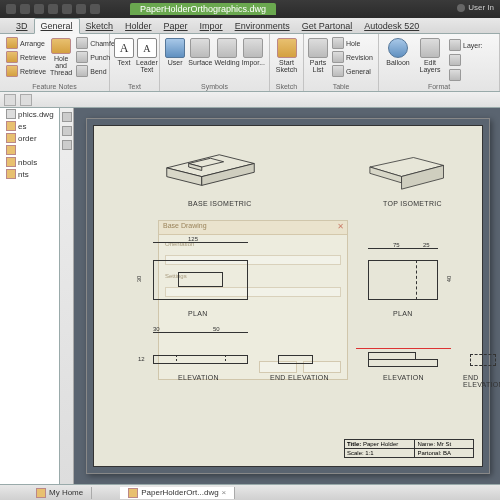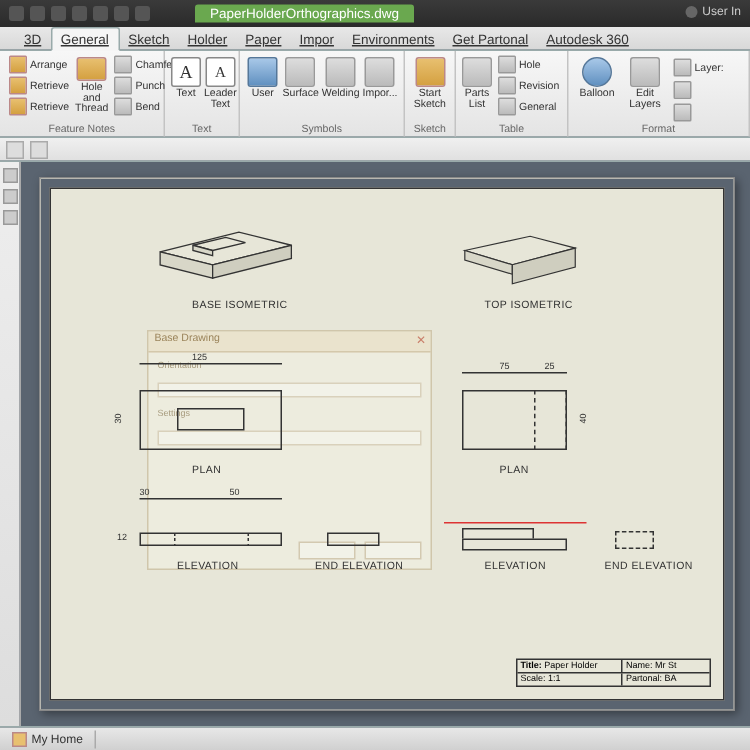--- a/index.html
+++ b/index.html
@@ -76,21 +76,21 @@
 
   
   .titleblock{ position:absolute; right:4px; bottom:4px; width:130px; border:1px solid #333; font-size:6px; }
   .titleblock .r{display:flex; border-top:1px solid #333;}
   .titleblock .r:first-child{border-top:none;}
   .titleblock .c{padding:1px 2px; border-right:1px solid #333; white-space:nowrap; overflow:hidden;}
   .titleblock .c:last-child{border-right:none;}
 
   
   .doctabs { position:absolute; left:0; right:0; bottom:0; height:16px; background:linear-gradient(#e8e8e8,#d0d0d0); border-top:1px solid #9aa; display:flex; align-items:center; font-size:8px; color:#333;}
-  .doctabs .dt{ padding:1px 8px; border-right:1px solid #aaa; display:flex; align-items:center; gap:3px; cursor:default;}
+  .doctabs .dt{ padding:1px 8px; border-right:1px solid #aaa; display:flex; align-items:center; gap:3px; cursor:default;margin-left:28px;}
   .doctabs .dt.active{ background:#fff; }
   .doctabs .dt .x{ color:#888; }
   .doctabs .dt::before{content:""; width:8px; height:8px; background:#e8c070; border:1px solid #b88;}
 
   .redline{position:absolute; height:1px; background:#d33;}
 </style>
 </head>
 <body>
 
 <div class="titlebar">
@@ -110,21 +110,21 @@
 <div class="rtabs">
   <span class="gap"></span>
   <div class="tab">3D</div>
   <div class="tab active">General</div>
   <div class="tab">Sketch</div>
   <div class="tab">Holder</div>
   <div class="tab">Paper</div>
   <div class="tab">Impor</div>
   <div class="tab">Environments</div>
   <div class="tab">Get Partonal</div>
-  <div class="tab">Autodesk 360</div>
+  <div class="tab">Autodesk 520</div>
 </div>
 
 <div class="ribbon">
   <div class="panel" style="width:110px">
     <div class="row">
       <div style="display:flex;flex-direction:column;gap:0">
         <div class="btn-sm">Arrange</div>
         <div class="btn-sm">Retrieve</div>
         <div class="btn-sm">Retrieve</div>
       </div>
@@ -226,20 +226,28 @@
     <div class="lbl">Format</div>
   </div>
 </div>
 
 <div class="qbar">
   <span></span>
     <span></span>
 </div>
 
 <div class="main">
+  <div class="browser">
+    <div class="node root">phics.dwg</div>
+    <div class="node">es</div>
+    <div class="node">order</div>
+    <div class="node"></div>
+    <div class="node">nbols</div>
+    <div class="node">nts</div>
+  </div>
 
   <div class="canvas-wrap">
     <div class="vtool">
         <span></span>
         <span></span>
         <span></span>
       </div>
     <div class="paper">
       <div class="sheet">
           <div class="sheet-inner">
@@ -328,13 +336,17 @@
       </div>
         </div>
     </div>
   </div>
 </div>
 
 <div class="doctabs">
   <div class="dt">
       <span>My Home</span>
     </div>
+  <div class="dt active">
+      <span>PaperHolderOrt...dwg</span>
+      <span class="x">×</span>
+    </div>
 </div>
 
 </body></html>

